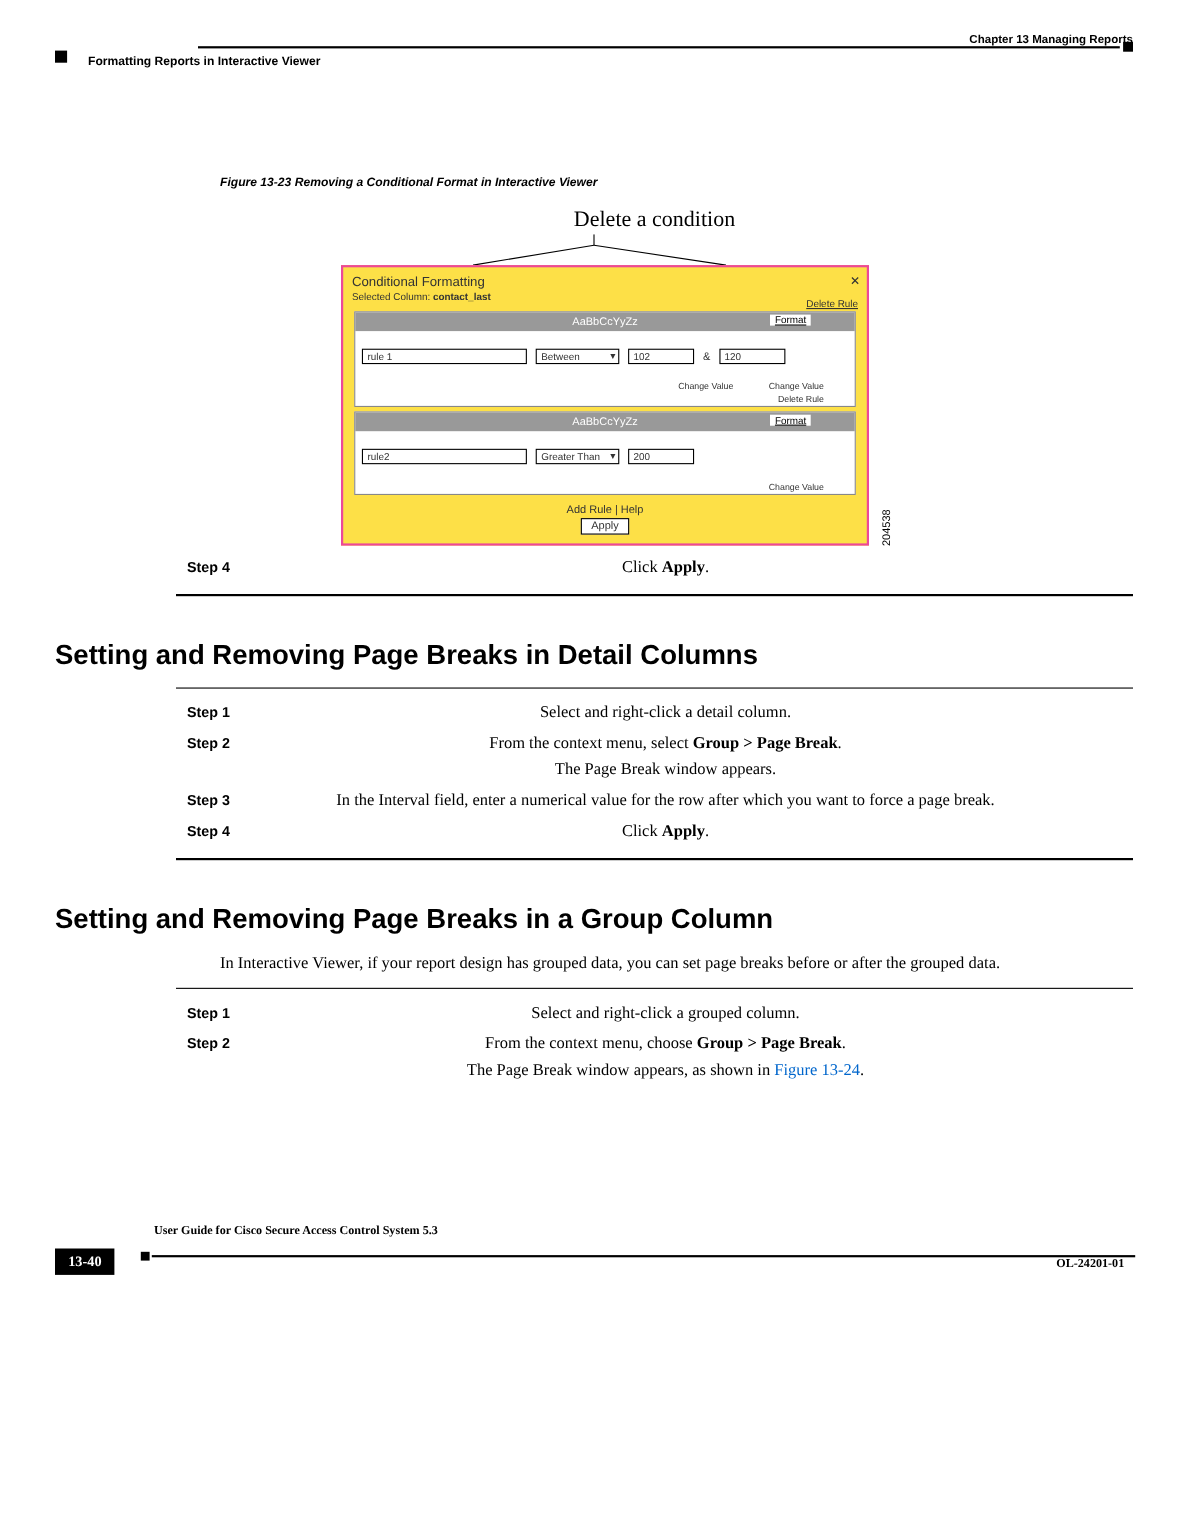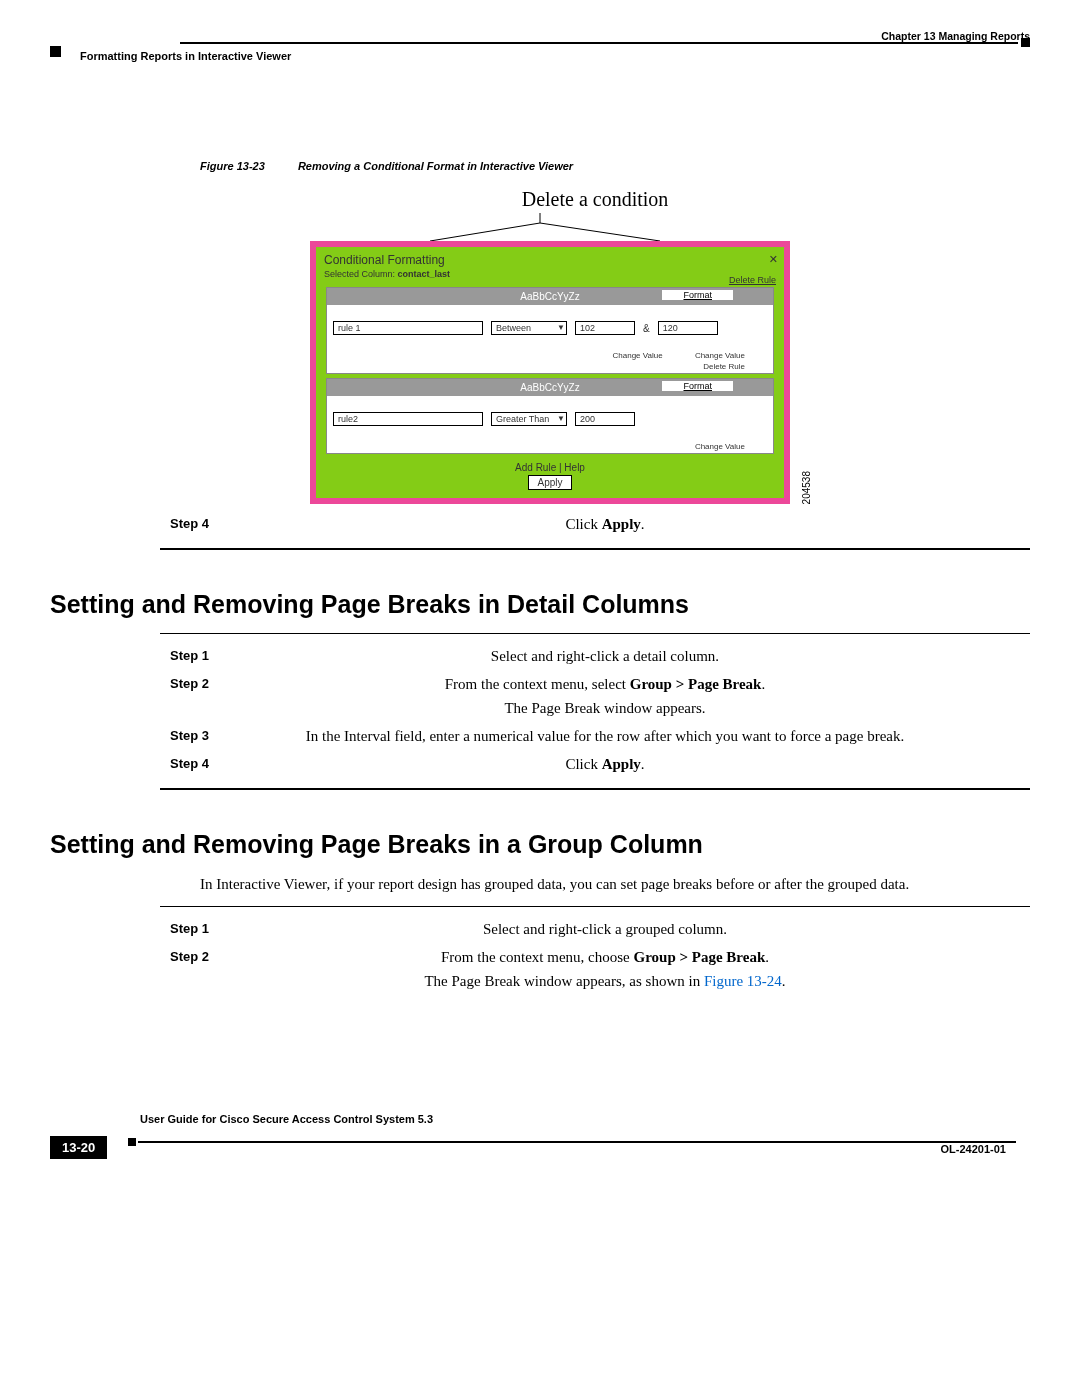--- a/index.html
+++ b/index.html
@@ -65,36 +65,36 @@
     margin-left: 150px;
     width: 700px;
     font-family: Arial, Helvetica, sans-serif;
   }
   .figure-caption {
     font-size: 11px;
     font-weight: bold;
     font-style: italic;
     margin-bottom: 16px;
   }
-  .figure-caption span.num { margin-right: 30px; }
+  .figure-caption span.num { }
   .delete-label {
     text-align: center;
     font-family: "Times New Roman", serif;
     font-size: 20px;
     font-style: normal;
     margin-bottom: 2px;
     padding-left: 90px;
   }
   .delete-svg-row {
     position: relative;
     height: 28px;
   }
   .dialog-box {
-    border: 6px solid #ec4899;
-    background: #84cc16;
+    border: 2px solid #ec4899;
+    background: #fde047;
     font-family: Arial, sans-serif;
     font-size: 10px;
     color: #333;
     position: relative;
   }
   .dialog-title-row {
     padding: 6px 8px 0 8px;
   }
   .dialog-title { font-size: 12px; }
   .dialog-close {
@@ -128,21 +128,21 @@
     position: relative;
   }
   .format-link {
     position: absolute;
     right: 40px;
     top: 2px;
     background: #fff;
     color: #000;
     font-size: 9px;
     text-decoration: underline;
-    padding: 0 21px;
+    padding: 0 4px;
   }
   .rule-row {
     display: flex;
     padding: 16px 6px;
     gap: 8px;
     align-items: center;
   }
   .fake-input {
     border: 1px solid #000;
     background: #fff;
@@ -228,23 +228,23 @@
     margin-right: 40px;
     font-size: 15px;
     line-height: 1.5;
     font-family: "Times New Roman", serif;
   }
   .figref { color: #0066cc; }
 
   .footer {
     position: absolute;
     left: 50px;
-    right: 64px;
+    right: 48px;
     bottom: 34px;
-    font-family: Liberation Sans, sans-serif;
+    font-family: Liberation Serif, serif;
   }
   .footer-line {
     position: relative;
     height: 24px;
   }
   .footer-line .fbar {
     position: absolute;
     left: 88px; right: 0;
     top: 14px;
     height: 2px;
@@ -415,17 +415,17 @@
       </div>
     </div>
   </div>
 
   <div class="footer">
     <div class="guide-title">User Guide for Cisco Secure Access Control System 5.3</div>
     <div class="footer-line">
       <div class="fbar"></div>
       <div class="fbar2"></div>
     </div>
-    <div class="pagenum-box">13-20</div>
+    <div class="pagenum-box">13-40</div>
     <div class="docnum">OL-24201-01</div>
   </div>
 
 </div>
 
 </body></html>

